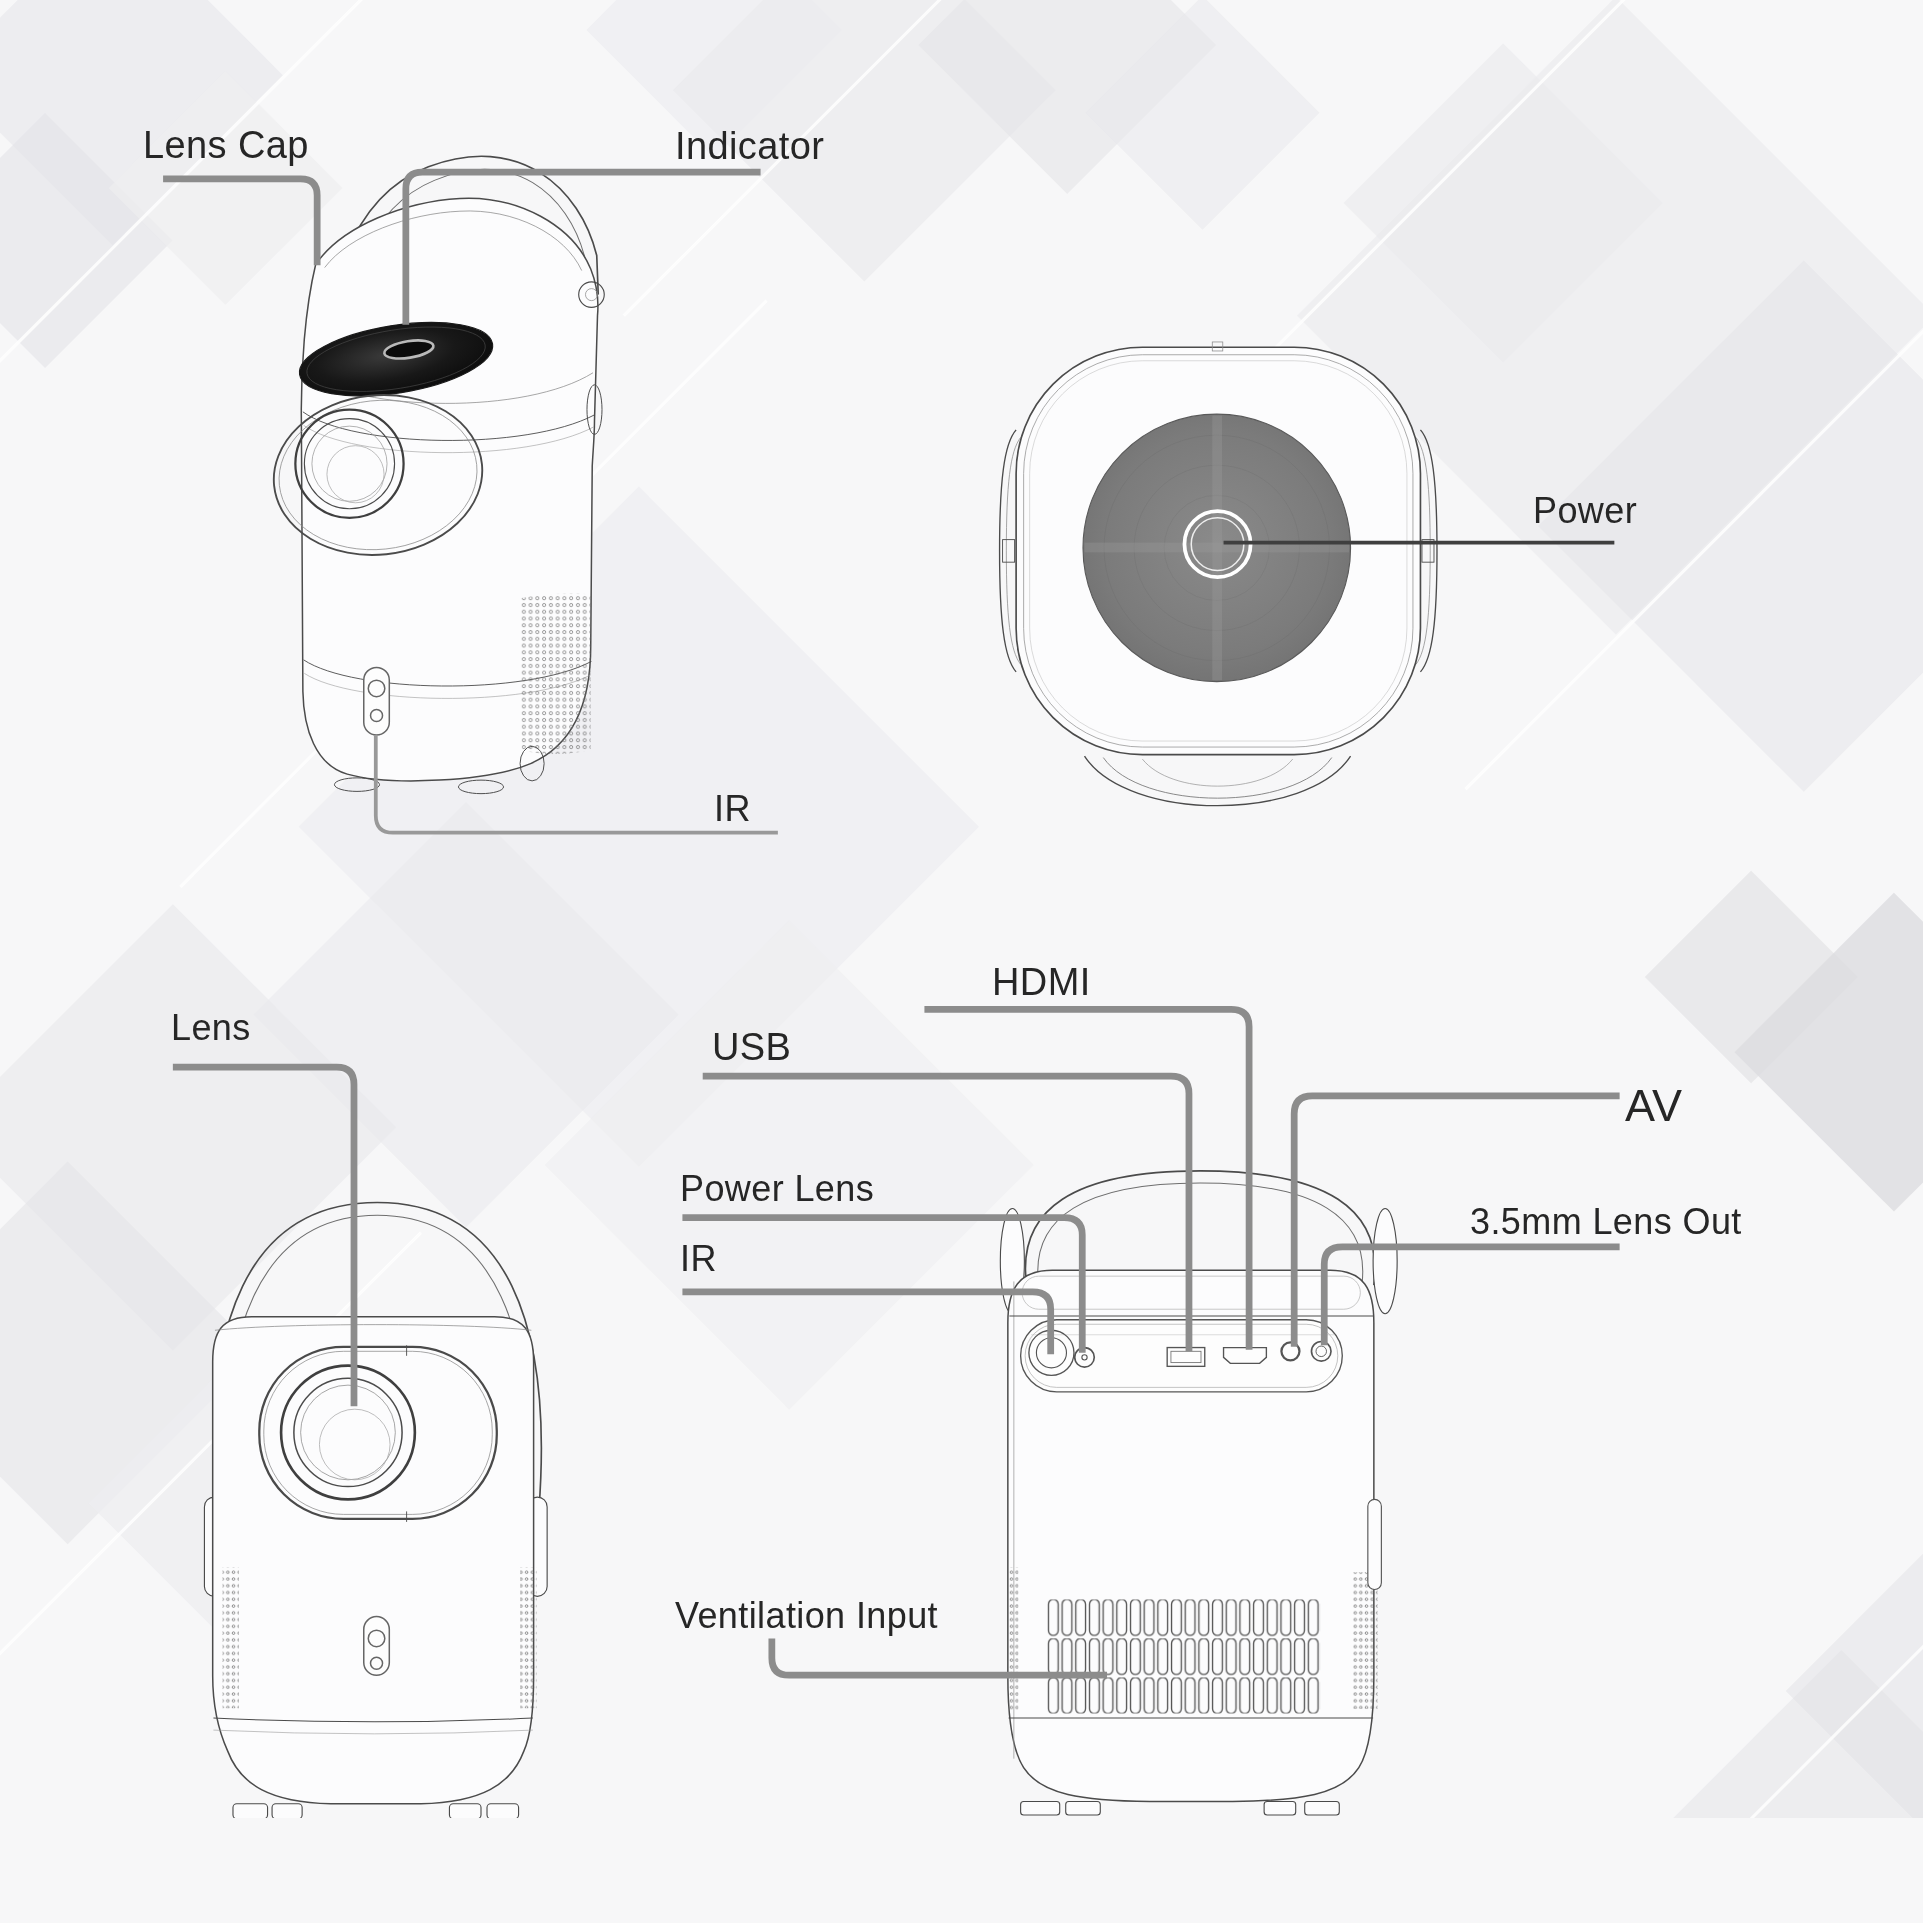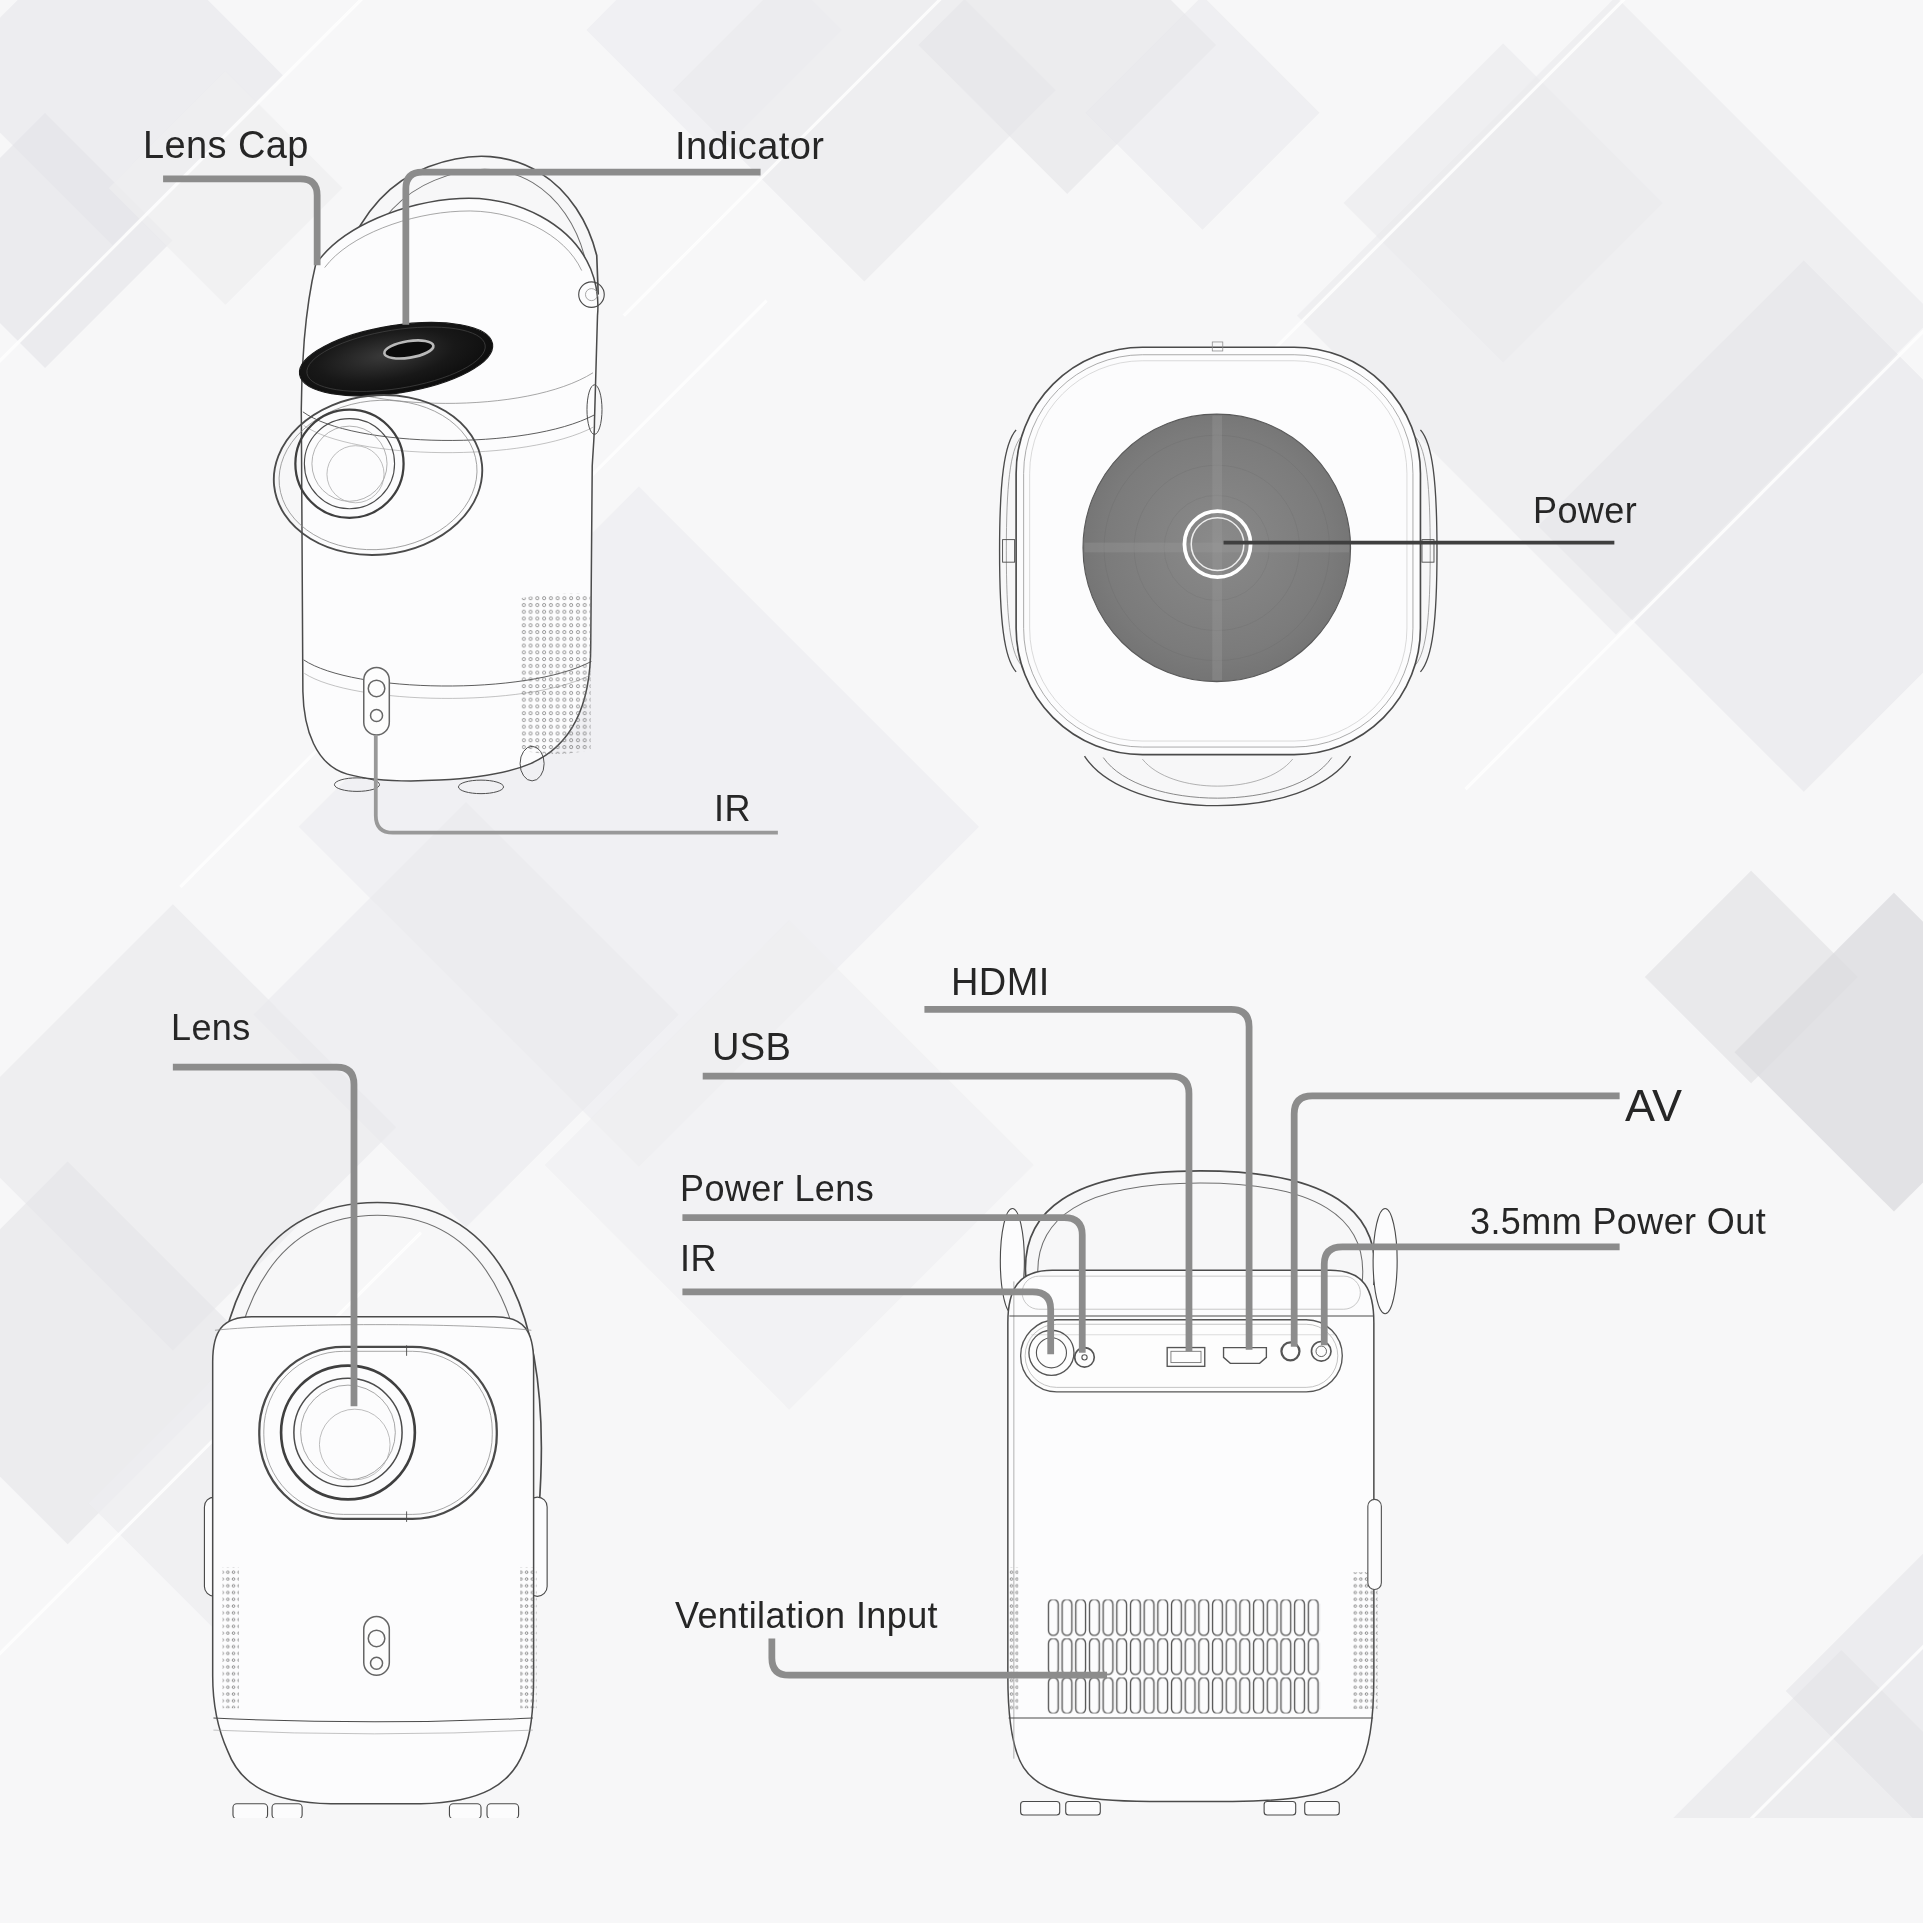--- a/index.html
+++ b/index.html
@@ -241,22 +241,22 @@
     <path d="M500,978 V1085 Q500,1108 523,1108 H1035" stroke-width="5" stroke="#999999"></path>
   </g>
   <path d="M1628,722 H2148" stroke="#3f3f3f" stroke-width="5" fill="none"></path>
 </svg>
 
 <div class="label fs50" style="left:143px;top:126px">Lens Cap</div>
 <div class="label fs50" style="left:675px;top:127px">Indicator</div>
 <div class="label fs46" style="left:1533px;top:493px">Power</div>
 <div class="label fs46" style="left:714px;top:791px">IR</div>
 <div class="label fs46" style="left:171px;top:1010px">Lens</div>
-<div class="label fs50" style="left:951px;top:963px">HDMI</div>
+<div class="label fs50" style="left:992px;top:963px">HDMI</div>
 <div class="label fs50" style="left:712px;top:1028px">USB</div>
 <div class="label fs46" style="left:680px;top:1171px">Power Lens</div>
 <div class="label fs46" style="left:680px;top:1241px">IR</div>
 <div class="label fs60" style="left:1625px;top:1046px">AV</div>
-<div class="label fs46" style="left:1470px;top:1204px">3.5mm Power Out</div>
+<div class="label fs46" style="left:1470px;top:1204px">3.5mm Lens Out</div>
 <div class="label fs46" style="left:675px;top:1598px">Ventilation Input</div>
 
 </div>
 
 
 </body></html>

